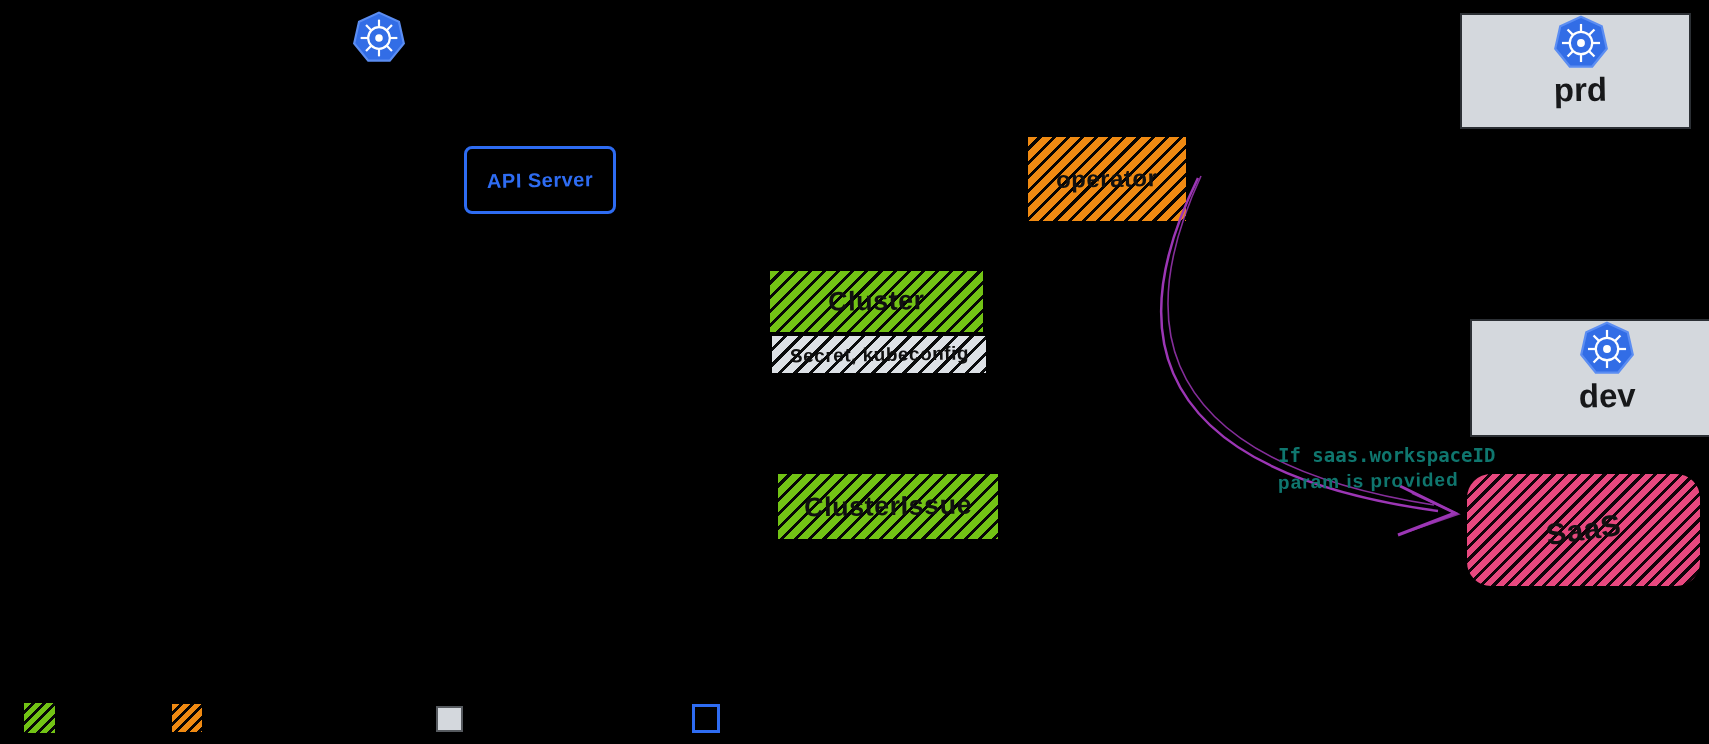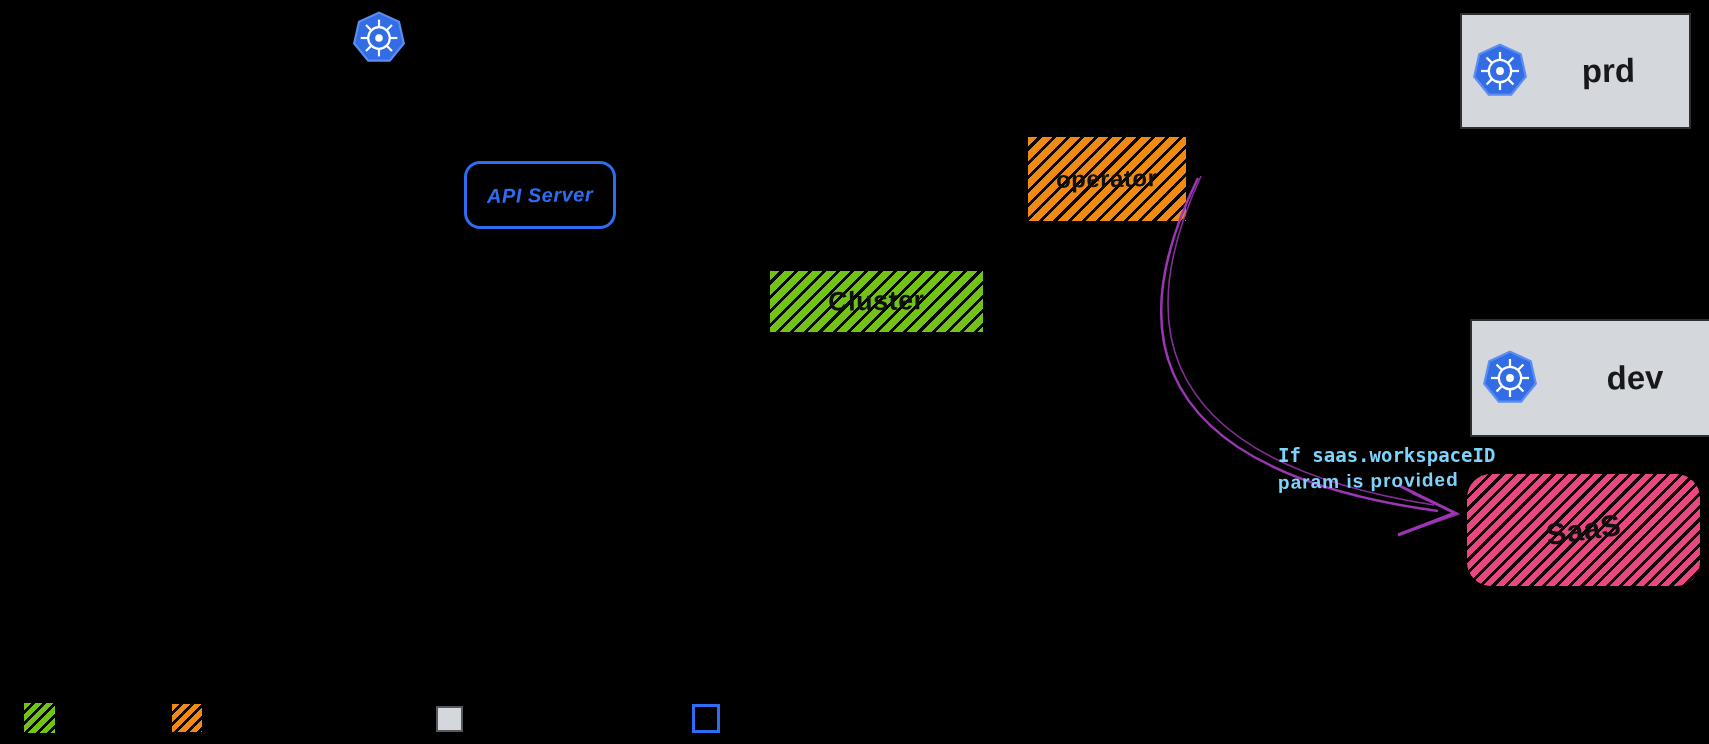--- a/index.html
+++ b/index.html
@@ -11,50 +11,50 @@
   
   .hatch-green{background:repeating-linear-gradient(135deg,#72c315 0px,#72c315 7px,#060606 7px,#060606 10px);}
   .hatch-orange{background:repeating-linear-gradient(135deg,#f08a12 0px,#f08a12 7px,#070402 7px,#070402 10px);}
   .hatch-gray{background:repeating-linear-gradient(135deg,#dde1e6 0px,#dde1e6 8px,#0b0c0d 8px,#0b0c0d 11px);}
   .hatch-pink{background:repeating-linear-gradient(135deg,#e8487f 0px,#e8487f 6px,#12030a 6px,#12030a 9px);}
 
   .box-label{color:#101010;font-weight:bold;letter-spacing:.5px;transform:rotate(-1deg);}
 
   
   #k8s-top{left:352px;top:8px;width:54px;height:60px;position:absolute;}
-  #api-server{left:464px;top:161px;width:152px;height:68px;border:3px solid #2e6cf2;
-              border-radius:16px;background:transparent;font-style:italic;}
+  #api-server{left:464px;top:146px;width:152px;height:68px;border:3px solid #2e6cf2;
+              border-radius:8px;background:transparent;}
   #api-server .box-label{color:#2e6cf2;font-size:20px;}
   #operator{left:1028px;top:137px;width:158px;height:84px;}
   #operator .box-label{font-size:24px;}
 
   #crd-cluster{left:770px;top:271px;width:213px;height:61px;}
   #crd-secret{left:772px;top:336px;width:214px;height:37px;}
   #crd-secret .box-label{font-size:19px;}
   #crd-scan{left:775px;top:391px;width:214px;height:67px;}
   #crd-issue{left:778px;top:474px;width:220px;height:65px;}
   .crd-label{font-size:27px;}
 
   .env-box{position:absolute;background:#d4d8dd;border:2px solid #2c3035;box-sizing:border-box;
-           display:flex;align-items:center;padding-left:10px;}
+           display:flex;align-items:center;padding-left:10px;flex-direction:column;}
   .env-box .env-label{flex:1;text-align:center;color:#17181a;font-size:33px;font-weight:bold;
                       transform:rotate(-1deg);}
   #env-prd{left:1460px;top:13px;width:231px;height:116px;}
   #env-hml{left:1467px;top:162px;width:224px;height:116px;}
   #env-dev{left:1470px;top:319px;width:264px;height:118px;}
 
   #saas{left:1467px;top:474px;width:233px;height:112px;border-radius:24px;}
   #saas .box-label{font-size:30px;transform:rotate(-8deg);}
 
   .k8s-logo{display:block;}
   .env-box .k8s-logo{width:56px;height:56px;}
   #k8s-top .k8s-logo{width:54px;height:60px;}
 
   
-  #annotation{position:absolute;left:1278px;top:444px;color:#7dd3fc;}
+  #annotation{position:absolute;left:1278px;top:444px;color:#0f766e;}
   #annotation .ann-line1{font-family:"DejaVu Sans Mono",monospace;font-weight:bold;
                          font-size:19px;letter-spacing:0px;}
   #annotation .ann-line2{font-size:19px;font-weight:bold;letter-spacing:1px;margin-top:4px;
                          transform:rotate(-1deg);}
 
   #arrow-layer{position:absolute;left:0;top:0;width:1709px;height:744px;pointer-events:none;}
 
   
   .swatch{position:absolute;box-sizing:border-box;}
   #swatch-green{left:24px;top:703px;width:31px;height:30px;
@@ -94,22 +94,28 @@
   </div>
 
   <div id="operator" class="node hatch-orange">
     <span class="box-label">operator</span>
   </div>
 
   <div id="crd-cluster" class="node hatch-green">
     <span class="box-label crd-label">Cluster</span>
   </div>
 
+  <div id="crd-secret" class="node hatch-gray">
+    <span class="box-label">Secret, kubeconfig</span>
+  </div>
 
 
+  <div id="crd-issue" class="node hatch-green">
+    <span class="box-label crd-label">ClusterIssue</span>
+  </div>
 
   <div id="env-prd" class="env-box">
     <span class="k8s-logo"><svg width="100%" height="100%" viewBox="0 0 100 100">
           <polygon points="50,3 87,20 96,60 70,92 30,92 4,60 13,20" fill="#326de6" stroke="#5b8df2" stroke-width="4"></polygon>
           <g stroke="#ffffff" fill="none" stroke-width="4">
             <circle cx="50" cy="50" r="20"></circle>
             <circle cx="50" cy="50" r="5" fill="#ffffff"></circle>
             <line x1="50" y1="30" x2="50" y2="16"></line>
             <line x1="50" y1="70" x2="50" y2="84"></line>
             <line x1="30" y1="50" x2="16" y2="50"></line>

